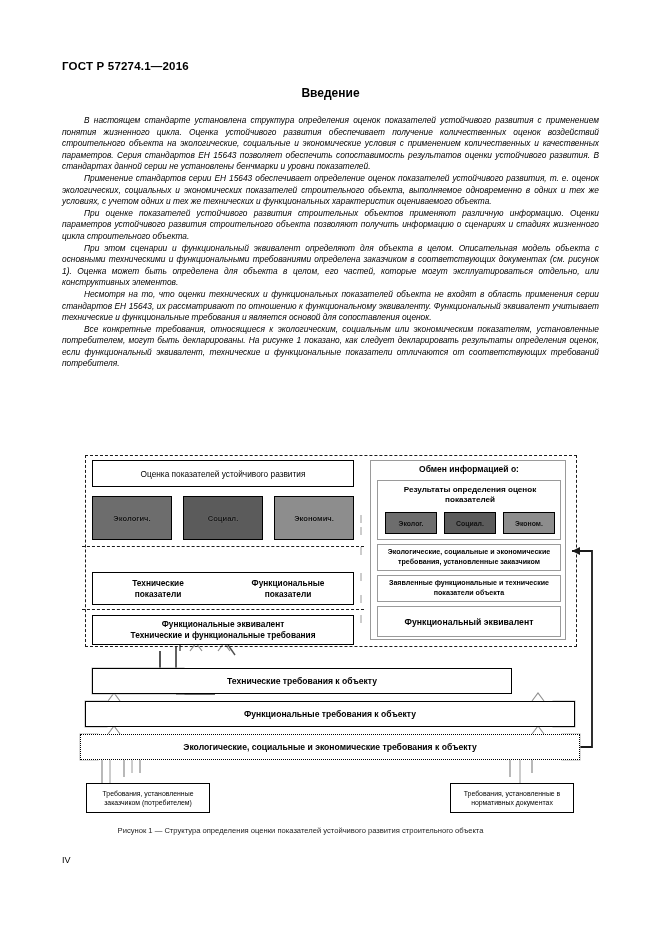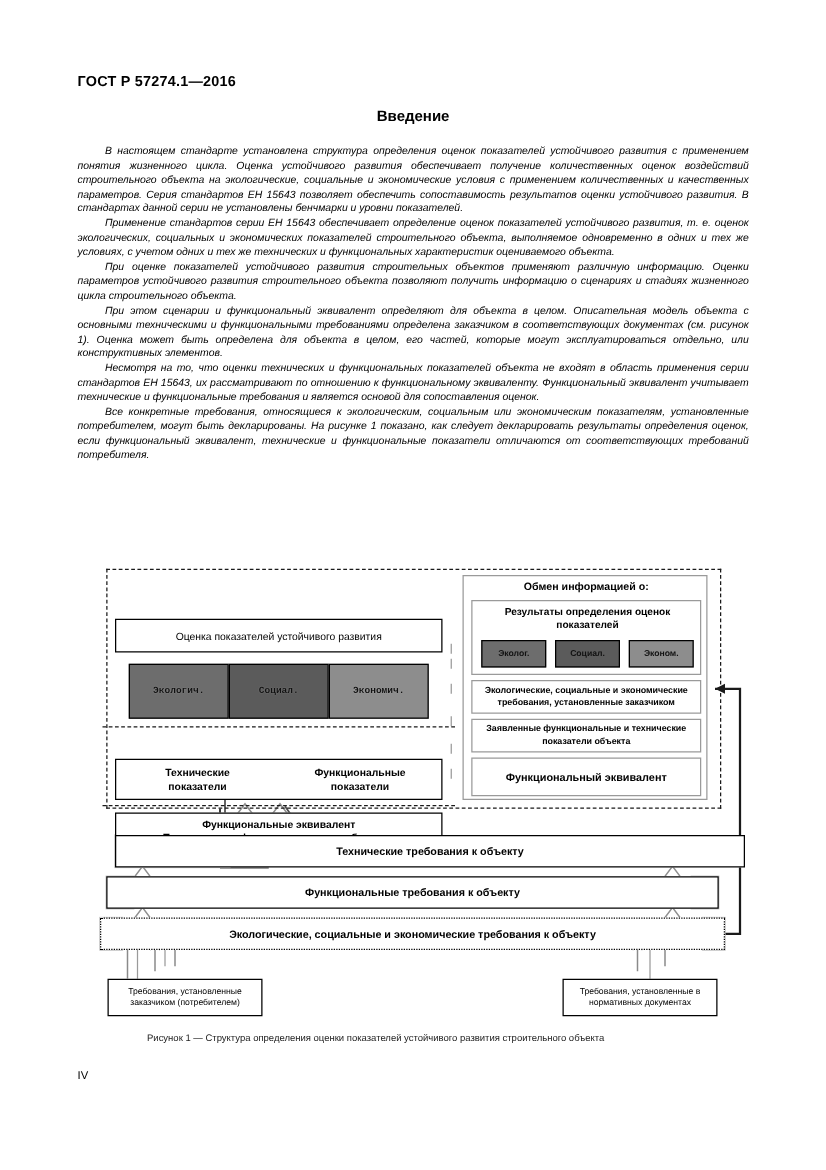--- a/index.html
+++ b/index.html
@@ -67,35 +67,35 @@
     align-items: center;
     justify-content: center;
     text-align: center;
     font-weight: bold;
   }
 
   
   .leftcol {
     position: absolute;
     left: 12px; top: 5px;
-    width: 232px; height: 180px; margin-top: 35px;
+    width: 232px; height: 180px;
   }
   .lc-div {
     position: absolute; left: -10px; width: 282px;
     border-top: 1.3px dashed #1a1a1a;
   }
   .box-assess {
     position: absolute; left: 0; top: 0;
     width: 262px; height: 27px;
     font-size: 8.3px; font-weight: normal;
   }
   .graybar {
     position: absolute; top: 36px;
     width: 262px; height: 44px;
-    display: flex; justify-content: center; font-family: Liberation Mono, monospace;
+    display: flex; justify-content: space-between;
   }
   .graybox {
     width: 80px; height: 44px;
     border: 1.2px solid #000;
     display: flex; align-items: center; justify-content: center;
     font-size: 7.6px; font-weight: bold; color: #111;
     text-shadow: 0 0 1px rgba(255,255,255,0.35);
   }
   .g1 { background: #6d6d6d; }
   .g2 { background: #5b5b5b; }
@@ -170,21 +170,21 @@
   .rc-r3 { top: 145px; height: 31px; font-size: 8.7px; font-weight: bold; }
 
   
   .wbar {
     position: absolute;
     display: flex; align-items: center; justify-content: center;
     font-weight: bold; background: #fff;
   }
   .bar-tech {
     left: 12px; top: 213px;
-    width: 504px; height: 26px;
+    width: 420px; height: 26px;
     border: 1.3px solid #000;
     font-size: 8.6px;
   }
   .bar-func {
     left: 5px; top: 246px;
     width: 490px; height: 26px;
     border: 1.3px solid #000;
     font-size: 8.6px;
   }
   .bar-eco {

